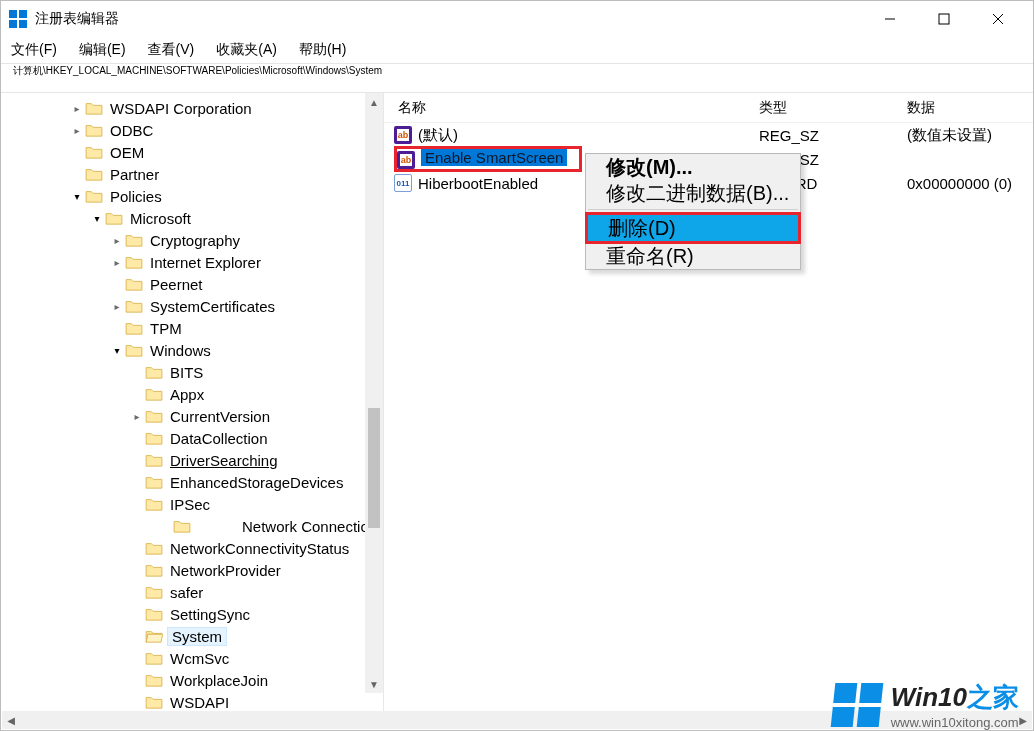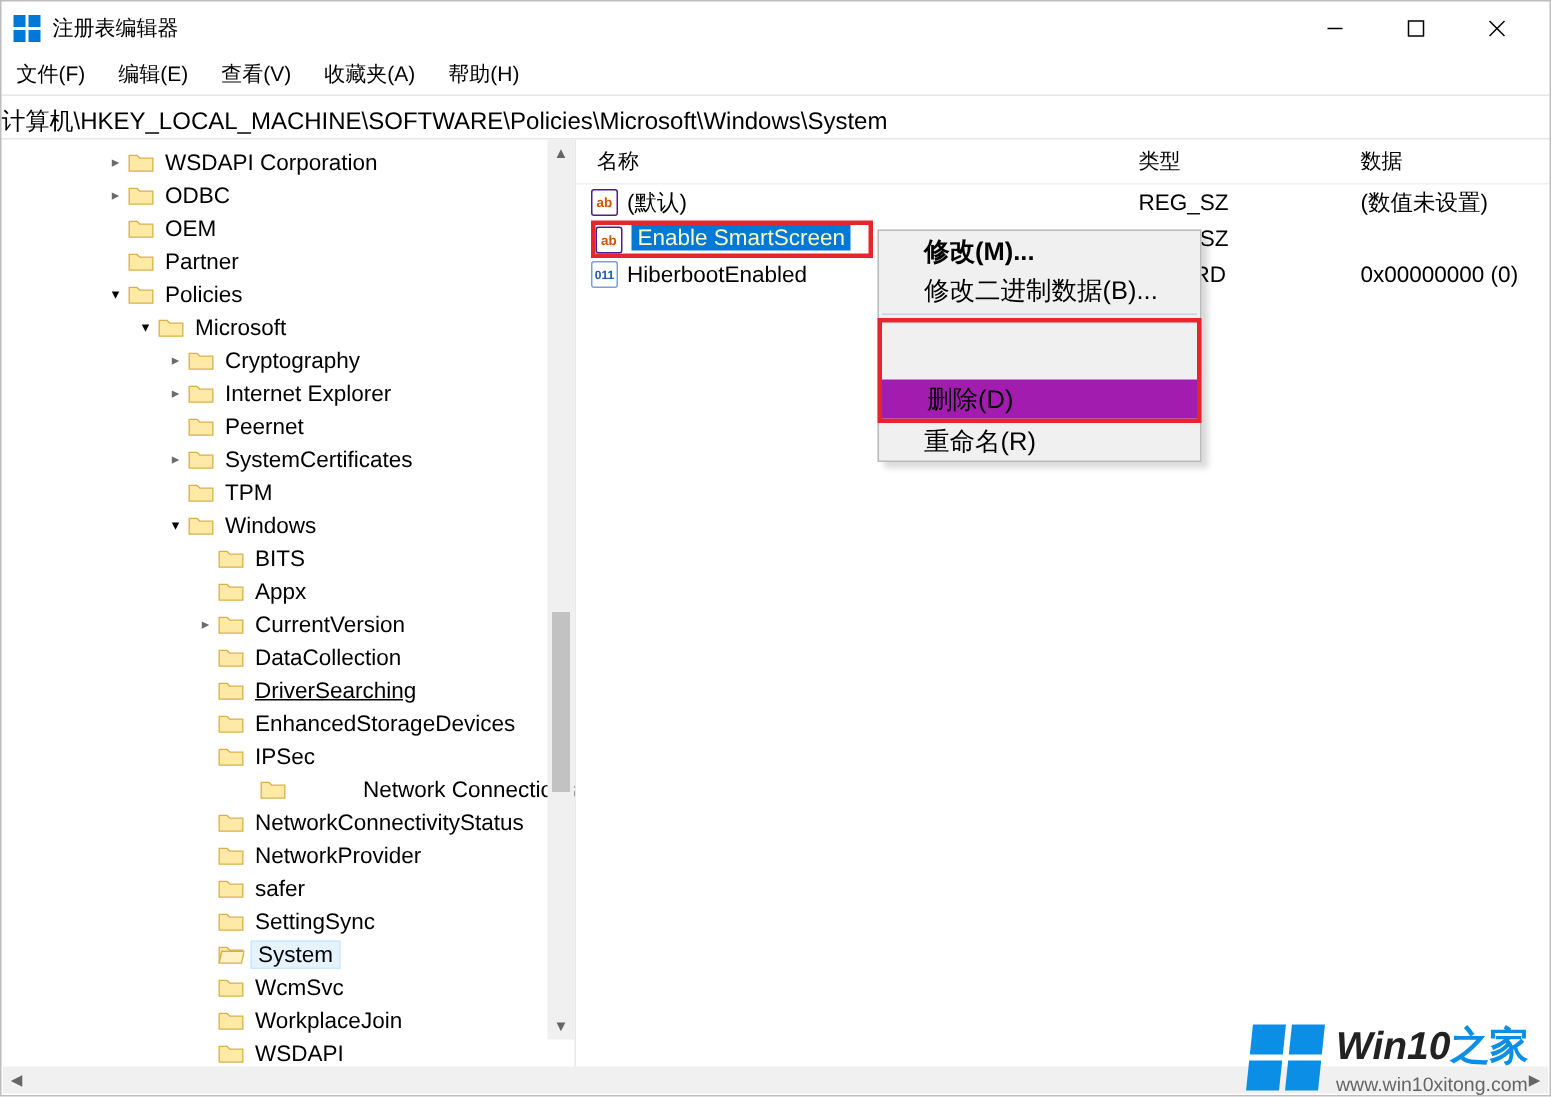--- a/index.html
+++ b/index.html
@@ -11,21 +11,21 @@
   .app-icon { width:18px; height:18px; margin-right:8px; display:grid; grid-template:repeat(2,1fr)/repeat(2,1fr); gap:2px; }
   .app-icon span { background:#0078d7; }
   .titlebar .title { font-size:14px; }
   .win-controls { margin-left:auto; display:flex; }
   .win-btn { width:54px; height:36px; display:flex; align-items:center; justify-content:center; color:#000; }
 
   
   .menubar { height:26px; display:flex; align-items:center; padding:0 10px; gap:22px; font-size:14px; }
 
   
-  .addressbar { height:30px; border-top:1px solid #e6e6e6; border-bottom:1px solid #e6e6e6; display:flex; align-items:flex-end; padding:0 0; font-size:16px; }
+  .addressbar { height:30px; border-top:1px solid #e6e6e6; border-bottom:1px solid #e6e6e6; display:flex; align-items:flex-start; padding:0 12px; font-size:10px; }
 
   
   .main { display:flex; height:618px; }
   .tree-pane { width:383px; overflow:hidden; position:relative; border-right:1px solid #e8e8e8; }
   .list-pane { flex:1; overflow:hidden; position:relative; }
 
   
   .tree { padding-top:4px; padding-left:8px; font-size:15px; white-space:nowrap; }
   .tree-row { display:flex; align-items:center; height:22px; }
   .tree-row .exp { width:16px; display:flex; align-items:center; justify-content:center; color:#6b6b6b; font-size:10px; }
@@ -41,32 +41,32 @@
   .col-type { width:148px; }
   .col-data { flex:1; }
 
   
   .list-row { display:flex; height:24px; align-items:center; font-size:15px; }
   .list-row .c-name { width:375px; padding-left:10px; display:flex; align-items:center; }
   .list-row .c-type { width:148px; }
   .list-row .c-data { flex:1; }
 
   .val-icon { width:18px; height:18px; margin-right:6px; display:inline-flex; align-items:center; justify-content:center; }
-  .val-icon.ab { background:#fff; border:1px solid #4c1d95; color:#d35400; font-size:9px; font-weight:bold; border-radius:2px; }
+  .val-icon.ab { background:#fff; border:3px solid #4c1d95; color:#d35400; font-size:9px; font-weight:bold; border-radius:2px; }
   .val-icon.bin { background:#fff; border:1px solid #7aa0d9; color:#1b5ab3; font-size:8px; font-weight:bold; border-radius:2px; }
 
   .highlight-red { border:3px solid #e8252d; padding-right:12px; }
-  .row-sel { background:#0078d7; color:#fef9c3; padding:0 4px; }
+  .row-sel { background:#0078d7; color:#0f172a; padding:0 4px; }
 
   
   .context-menu { position:absolute; left:584px; top:152px; width:216px; background:#f0f0f0; border:1px solid #bababa; box-shadow:4px 4px 4px rgba(0,0,0,0.15); }
-  .ctx-item { height:26px; display:flex; align-items:center; padding-left:30px; font-size:17px; }
+  .ctx-item { height:26px; display:flex; align-items:center; padding-left:20px; font-size:20px; }
   .ctx-sep { height:1px; margin:3px 2px; background:#d0d0d0; }
   .ctx-highlight { border:3px solid #e8252d; margin:-1px; }
-  .ctx-highlight .ctx-item { background:#a21caf;margin-top:38px; }
+  .ctx-highlight .ctx-item { background:#0ea5e9; }
 
   
   .hscroll { position:absolute; left:1px; right:1px; bottom:1px; height:18px; background:#f0f0f0; display:flex; align-items:center; justify-content:space-between; }
   .tree-vscroll { position:absolute; right:0; top:0; bottom:18px; width:18px; background:#f0f0f0; display:flex; flex-direction:column; justify-content:space-between; align-items:center; }
   .scroll-arrow { width:18px; height:18px; display:flex; align-items:center; justify-content:center; color:#666; font-size:10px; }
   .scroll-thumb { width:12px; height:120px; background:#c2c2c2; margin-top:150px; }
 
   
   .watermark { position:absolute; right:14px; bottom:0; display:flex; align-items:center; gap:10px; }
   .wm-logo { display:grid; grid-template:repeat(2,1fr)/repeat(2,1fr); width:48px; height:44px; gap:4px; transform:skewX(-6deg); }

